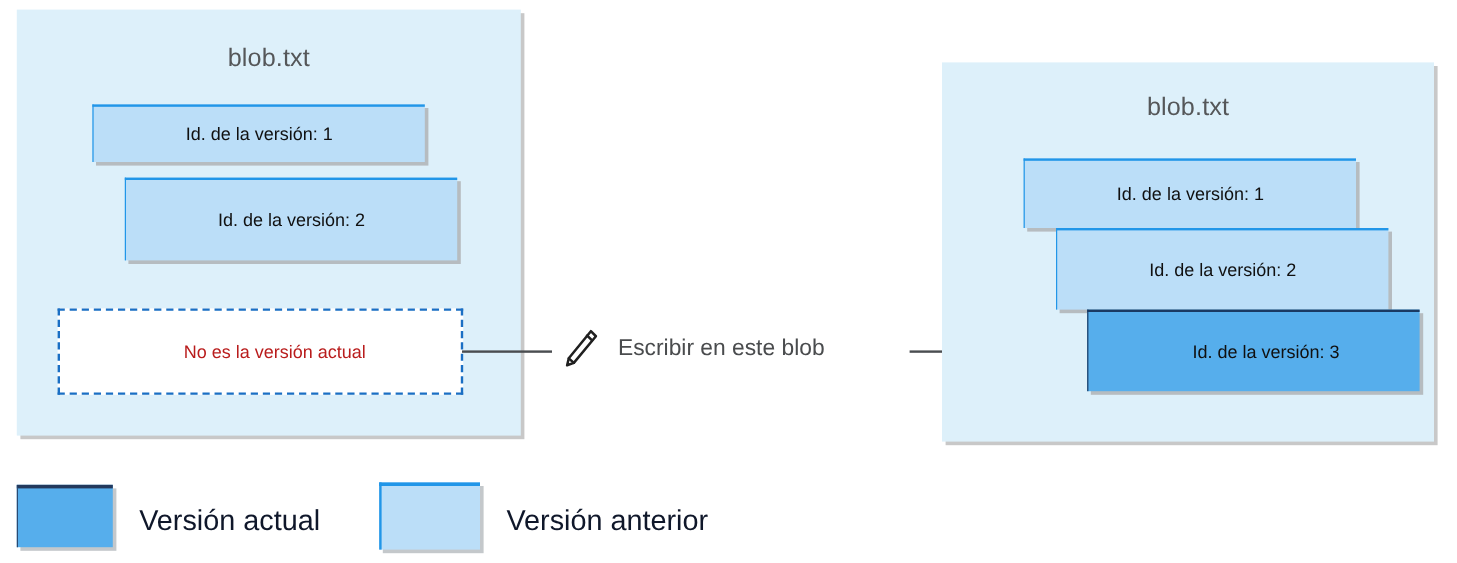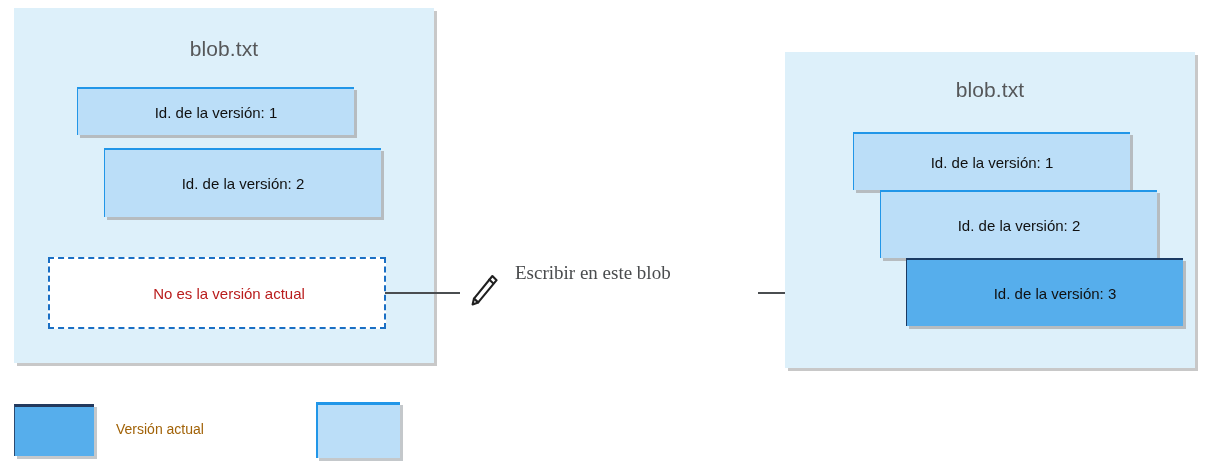--- a/index.html
+++ b/index.html
@@ -113,22 +113,22 @@
     border-top: 3px solid #23395d;
     border-left: 1px solid #2a4a72;
   }
   .legend-swatch.prev {
     background: #bbdef8;
     border-top: 3px solid #2196e8;
     border-left: 2px solid #2196e8;
   }
   .legend-label {
     position: absolute;
-    color: #a16207;
-    font-size: 14px;
+    color: #0f172a;
+    font-size: 24px;
     white-space: nowrap;
   }
 </style>
 </head>
 <body>
 
 <div id="canvas">
 
   <div class="panel" style="left:14px; top:8px; width:420px; height:355px;">
     <div class="panel-title" style="top:29px;">blob.txt</div>
@@ -151,21 +151,21 @@
   <div class="pencil-icon" style="left:467px; top:271px; width:34px; height:40px;">
     <svg width="34" height="40" viewBox="0 0 34 40" xmlns="http://www.w3.org/2000/svg">
       <g fill="none" stroke="#202020" stroke-width="2.1" stroke-linejoin="round" stroke-linecap="round">
         <path d="M25.4 5.0 L29.6 9.2 L11.2 31.4 L5.6 33.4 L7.0 27.6 Z"></path>
         <path d="M7.0 27.6 L11.2 31.4"></path>
         <path d="M22.2 8.6 L26.4 12.6"></path>
       </g>
     </svg>
   </div>
 
-  <div class="mid-caption" style="left:515px; top:262px;font-family:Liberation Serif, serif;">Escribir en este blob</div>
+  <div class="mid-caption" style="left:515px; top:280px;">Escribir en este blob</div>
 
   <div class="hline" style="left:758px; top:292px; width:118px;"></div>
   <div class="arrowhead" style="left:872px; top:286px;"></div>
 
   <div class="panel" style="left:785px; top:52px; width:410px; height:316px;">
     <div class="panel-title" style="top:26px;">blob.txt</div>
 
     <div class="vcard prev" style="left:44px; top:80px; width:277px; height:58px;">
       <span>Id. de la versión: 1</span>
     </div>
@@ -176,14 +176,15 @@
 
     <div class="vcard current" style="left:97px; top:206px; width:277px; height:68px;">
       <span>Id. de la versión: 3</span>
     </div>
   </div>
 
   <div class="legend-swatch current" style="left:14px; top:404px; width:80px; height:52px;"></div>
   <div class="legend-label" style="left:116px; top:421px;">Versión actual</div>
 
   <div class="legend-swatch prev" style="left:316px; top:402px; width:84px; height:56px;"></div>
+  <div class="legend-label" style="left:422px; top:421px;">Versión anterior</div>
 
 </div>
 
 </body></html>

